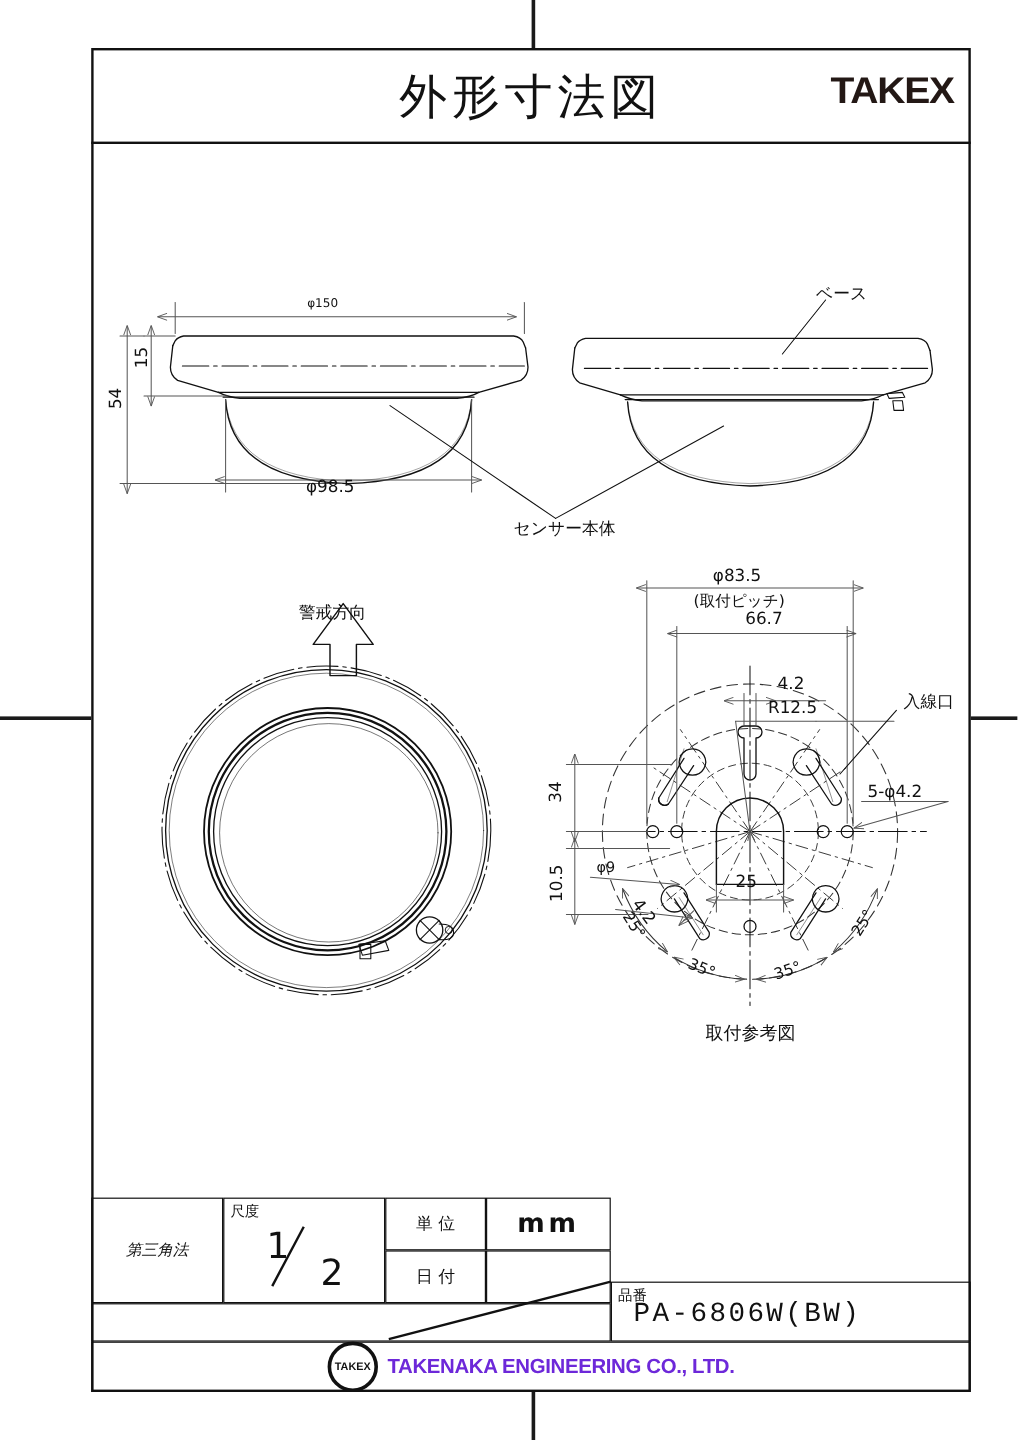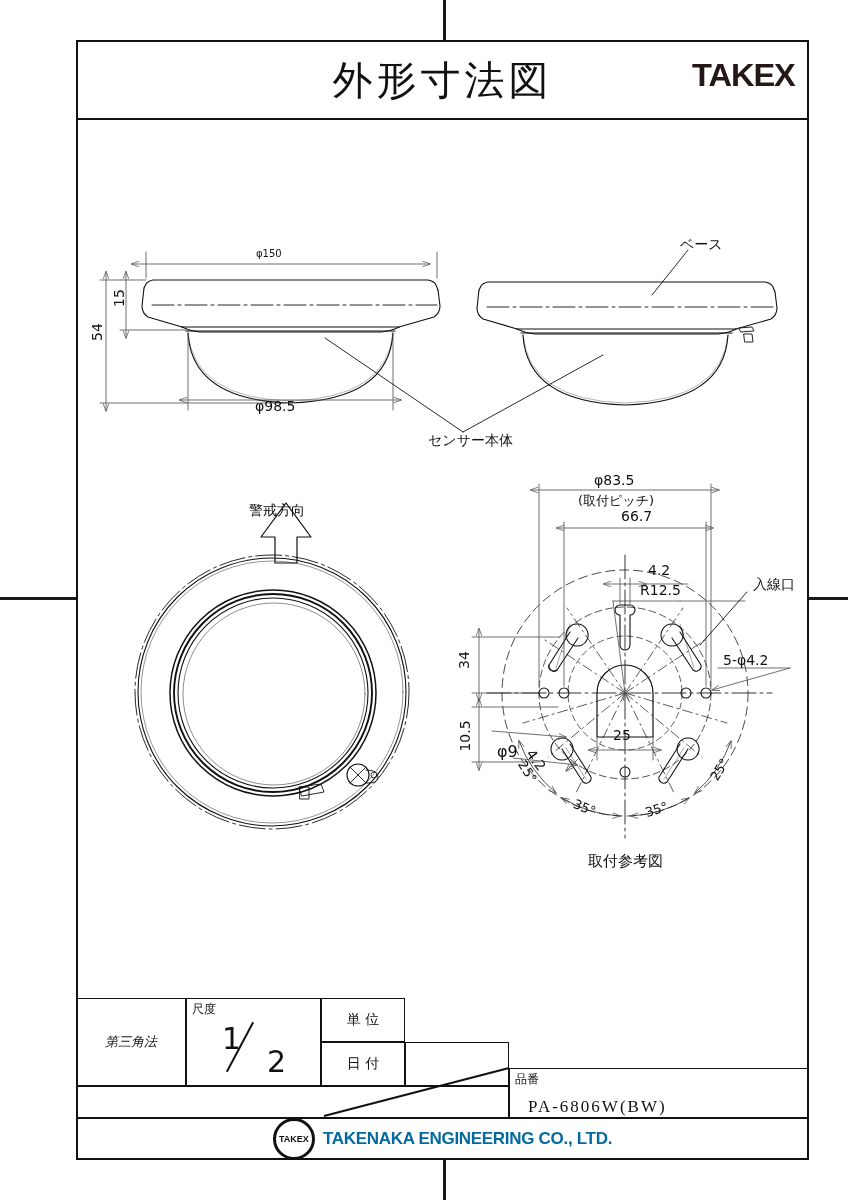--- a/index.html
+++ b/index.html
@@ -30,21 +30,21 @@
   .lbl.vert{transform-origin:center center;}
 
   
   .tb{position:absolute;left:76px;top:998px;width:733px;height:162px;}
   .cell{position:absolute;box-sizing:border-box;border:1.6px solid #111;
         font-family:"DejaVu Sans",sans-serif;color:#111;}
   .ct{display:flex;align-items:center;justify-content:center;}
   .hdr{position:absolute;left:5px;top:2px;font-size:12px;}
   .big{font-size:22px;}
   .footer-txt{font-size:17px;font-weight:bold;letter-spacing:-0.3px;
-              font-family:"Liberation Sans",sans-serif;color:#0369a1;}
+              font-family:"Liberation Sans",sans-serif;color:#6d28d9;}
   .badge{width:36px;height:36px;border:3.5px solid #111;border-radius:50%;
          display:flex;align-items:center;justify-content:center;
          font-size:9px;font-weight:bold;color:#111;margin-right:8px;
          font-family:"Liberation Sans",sans-serif;}
 </style>
 </head>
 <body>
 
 <div class="page">
 
@@ -305,21 +305,21 @@
 
   <div class="lbl" style="left:249px;top:464px;font-size:14px;margin-top:38px;">警戒方向</div>
 
   <div class="lbl" style="left:594px;top:472px;font-size:14px;">φ83.5</div>
   <div class="lbl" style="left:578px;top:492px;font-size:13px;">(取付ピッチ)</div>
   <div class="lbl" style="left:606px;top:508px;font-size:14px;margin-left:15px;">66.7</div>
   <div class="lbl" style="left:648px;top:562px;font-size:14px;">4.2</div>
   <div class="lbl" style="left:640px;top:582px;font-size:14px;">R12.5</div>
   <div class="lbl vert" style="left:455px;top:652px;font-size:14px;transform:rotate(-90deg);">34</div>
   <div class="lbl vert" style="left:449px;top:728px;font-size:14px;transform:rotate(-90deg);">10.5</div>
-  <div class="lbl" style="left:497px;top:742px;font-size:16px;">φ9</div>
+  <div class="lbl" style="left:497px;top:716px;font-size:12px;">φ9</div>
   <div class="lbl" style="left:525px;top:752px;font-size:14px;transform:rotate(53deg);">4.2</div>
   <div class="lbl" style="left:613px;top:727px;font-size:14px;">25</div>
   <div class="lbl" style="left:723px;top:652px;font-size:14px;">5-φ4.2</div>
 
   <div class="lbl" style="left:516px;top:764px;font-size:13px;transform:rotate(58deg);">25°</div>
   <div class="lbl" style="left:573px;top:800px;font-size:13px;transform:rotate(22deg);">35°</div>
   <div class="lbl" style="left:645px;top:802px;font-size:13px;transform:rotate(-18deg);">35°</div>
   <div class="lbl" style="left:708px;top:762px;font-size:13px;transform:rotate(-58deg);">25°</div>
 
   <div class="lbl" style="left:753px;top:576px;font-size:14px;">入線口</div>
@@ -334,30 +334,33 @@
     <div class="cell" style="left:110px;top:0;width:135px;height:88px;">
       <span class="hdr">尺度</span>
       <span style="position:absolute;left:35px;top:22px;font-size:30px;">1</span>
       <span style="position:absolute;left:52px;top:20px;width:2px;height:56px;background:#111;transform:rotate(28deg);"></span>
       <span style="position:absolute;left:80px;top:45px;font-size:30px;">2</span>
     </div>
 
     <div class="cell ct" style="left:245px;top:0;width:84px;height:44px;">
       <span style="font-size:14px;">単 位</span>
     </div>
+    <div class="cell ct" style="left:329px;top:0;width:104px;height:44px;">
+      <span class="big" style="letter-spacing:3px;font-weight:bold;">mm</span>
+    </div>
     <div class="cell ct" style="left:245px;top:44px;width:84px;height:44px;">
       <span style="font-size:14px;">日 付</span>
     </div>
     <div class="cell" style="left:329px;top:44px;width:104px;height:44px;overflow:hidden;">
       <span style="position:absolute;left:6px;top:12px;font-size:14px;"></span>
     </div>
 
     <div class="cell" style="left:433px;top:70px;width:300px;height:50px;">
       <span class="hdr">品番</span>
-      <span style="position:absolute;left:18px;top:28px;font-size:17px;letter-spacing:2px;font-family:Liberation Serif, serif;">PA-6806W(BW)</span>
+      <span style="position:absolute;left:18px;top:13px;font-size:23px;letter-spacing:2px;font-family:Liberation Mono, monospace;">PA-6806W(BW)</span>
     </div>
 
     <div class="cell" style="left:0;top:88px;width:433px;height:32px;"></div>
 
     <svg style="position:absolute;left:0;top:0;width:733px;height:162px;overflow:visible;pointer-events:none;">
       <path d="M248,118 L433,70" stroke="#111" stroke-width="2" fill="none"></path>
     </svg>
 
     <div class="cell" style="left:0;top:120px;width:733px;height:42px;display:flex;align-items:center;justify-content:center;">
       <span class="badge">TAKEX</span>

